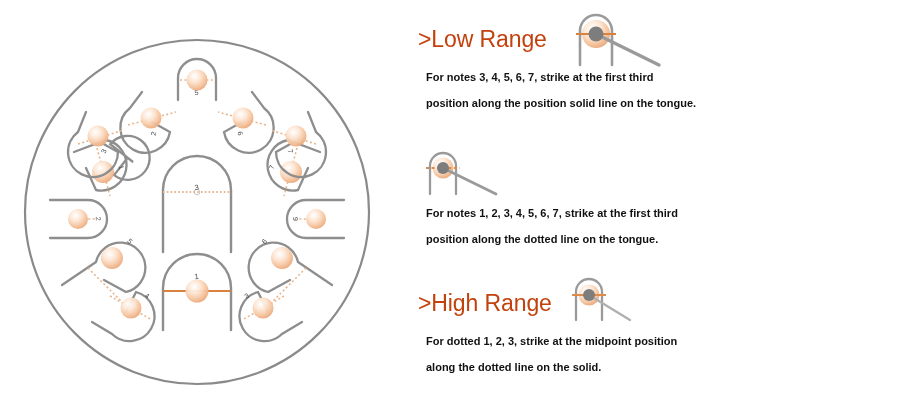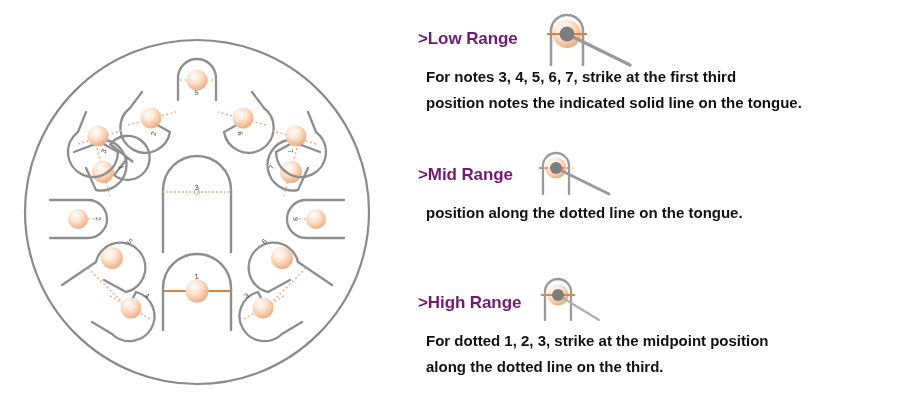--- a/index.html
+++ b/index.html
@@ -18,30 +18,30 @@
 
   
   #instructions{
     position:absolute;left:400px;top:0;width:500px;height:400px;
   }
   .range-block{position:absolute;left:0;width:500px;}
   .range-head{
     display:flex;align-items:center;height:46px;
   }
   .range-title{
-    font-size:17px;font-weight:bold;color:#701a75;
+    font-size:23px;font-weight:normal;color:#c2410c;
     letter-spacing:-0.1px;white-space:nowrap;
     padding-left:18px;
   }
   .range-icon{margin-left:12px;display:block;}
   .range-lines{
     padding-left:26px;margin-top:2px;
   }
   .range-line{
-    font-size:15px;font-weight:bold;color:#111111;
+    font-size:11px;font-weight:bold;color:#111111;
     line-height:26px;white-space:nowrap;
   }
   
   #block-low{top:16px;}
   #block-mid{top:152px;}
   #block-high{top:280px;}
   #block-low .range-icon{margin-left:14px;margin-top:-2px;}
   #block-mid .range-icon{margin-left:14px;margin-top:-6px;}
   #block-high .range-icon{margin-left:10px;margin-top:-6px;}
 </style>
@@ -194,44 +194,44 @@
           </defs>
           <path d="M19,58 L19,24 A16,16 0 0 1 51,24 L51,58" fill="none" stroke="#9a9a9a" stroke-width="2.6" stroke-linecap="round"></path>
           <circle cx="35" cy="27" r="14" fill="url(#iconGradA)" opacity="0.9"></circle>
           <line x1="15" y1="27" x2="55" y2="27" stroke="#d9813f" stroke-width="2.2"></line>
           <line x1="35" y1="27" x2="98" y2="58" stroke="#9a9a9a" stroke-width="3.4" stroke-linecap="round"></line>
           <circle cx="35" cy="27" r="7.5" fill="#7d7d7d"></circle>
         </svg>
       </div>
       <div class="range-lines">
         <div class="range-line">For notes 3, 4, 5, 6, 7, strike at the first third</div>
-        <div class="range-line">position notes the indicated solid line on the tongue.</div>
+        <div class="range-line">position along the position solid line on the tongue.</div>
       </div>
     </div>
 
     <div class="range-block" id="block-mid">
       <div class="range-head">
-        <div class="range-title">&gt;Mid Range</div>
         <svg class="range-icon" width="100" height="52" viewBox="0 0 100 52">
           <defs>
             <radialGradient id="iconGradB" cx="38%" cy="32%" r="72%">
               <stop offset="0%" stop-color="#ffffff"></stop>
               <stop offset="40%" stop-color="#fde6d4"></stop>
               <stop offset="75%" stop-color="#f3bf95"></stop>
               <stop offset="100%" stop-color="#e79f6f"></stop>
             </radialGradient>
           </defs>
           <path d="M16,48 L16,20 A13,13 0 0 1 42,20 L42,48" fill="none" stroke="#9a9a9a" stroke-width="2.3" stroke-linecap="round"></path>
           <circle cx="29" cy="22" r="10.5" fill="url(#iconGradB)" opacity="0.9"></circle>
           <line x1="12" y1="22" x2="46" y2="22" stroke="#e08a4a" stroke-width="1.8" stroke-dasharray="3 2.6"></line>
           <line x1="29" y1="22" x2="82" y2="48" stroke="#9a9a9a" stroke-width="2.8" stroke-linecap="round"></line>
           <circle cx="29" cy="22" r="6" fill="#7d7d7d"></circle>
         </svg>
       </div>
       <div class="range-lines">
+        <div class="range-line">For notes 1, 2, 3, 4, 5, 6, 7, strike at the first third</div>
         <div class="range-line">position along the dotted line on the tongue.</div>
       </div>
     </div>
 
     <div class="range-block" id="block-high">
       <div class="range-head">
         <div class="range-title">&gt;High Range</div>
         <svg class="range-icon" width="96" height="52" viewBox="0 0 96 52">
           <defs>
             <radialGradient id="iconGradC" cx="38%" cy="32%" r="72%">
@@ -243,18 +243,18 @@
           </defs>
           <path d="M14,46 L14,18 A13,13 0 0 1 40,18 L40,46" fill="none" stroke="#9a9a9a" stroke-width="2.3" stroke-linecap="round"></path>
           <circle cx="27" cy="21" r="10.5" fill="url(#iconGradC)" opacity="0.9"></circle>
           <line x1="10" y1="21" x2="44" y2="21" stroke="#e08a4a" stroke-width="1.8"></line>
           <line x1="27" y1="21" x2="68" y2="46" stroke="#b0b0b0" stroke-width="2.4" stroke-linecap="round"></line>
           <circle cx="27" cy="21" r="6" fill="#7d7d7d"></circle>
         </svg>
       </div>
       <div class="range-lines">
         <div class="range-line">For dotted 1, 2, 3, strike at the midpoint position</div>
-        <div class="range-line">along the dotted line on the third.</div>
+        <div class="range-line">along the dotted line on the solid.</div>
       </div>
     </div>
 
   </div>
 </div>
 
 </body></html>

